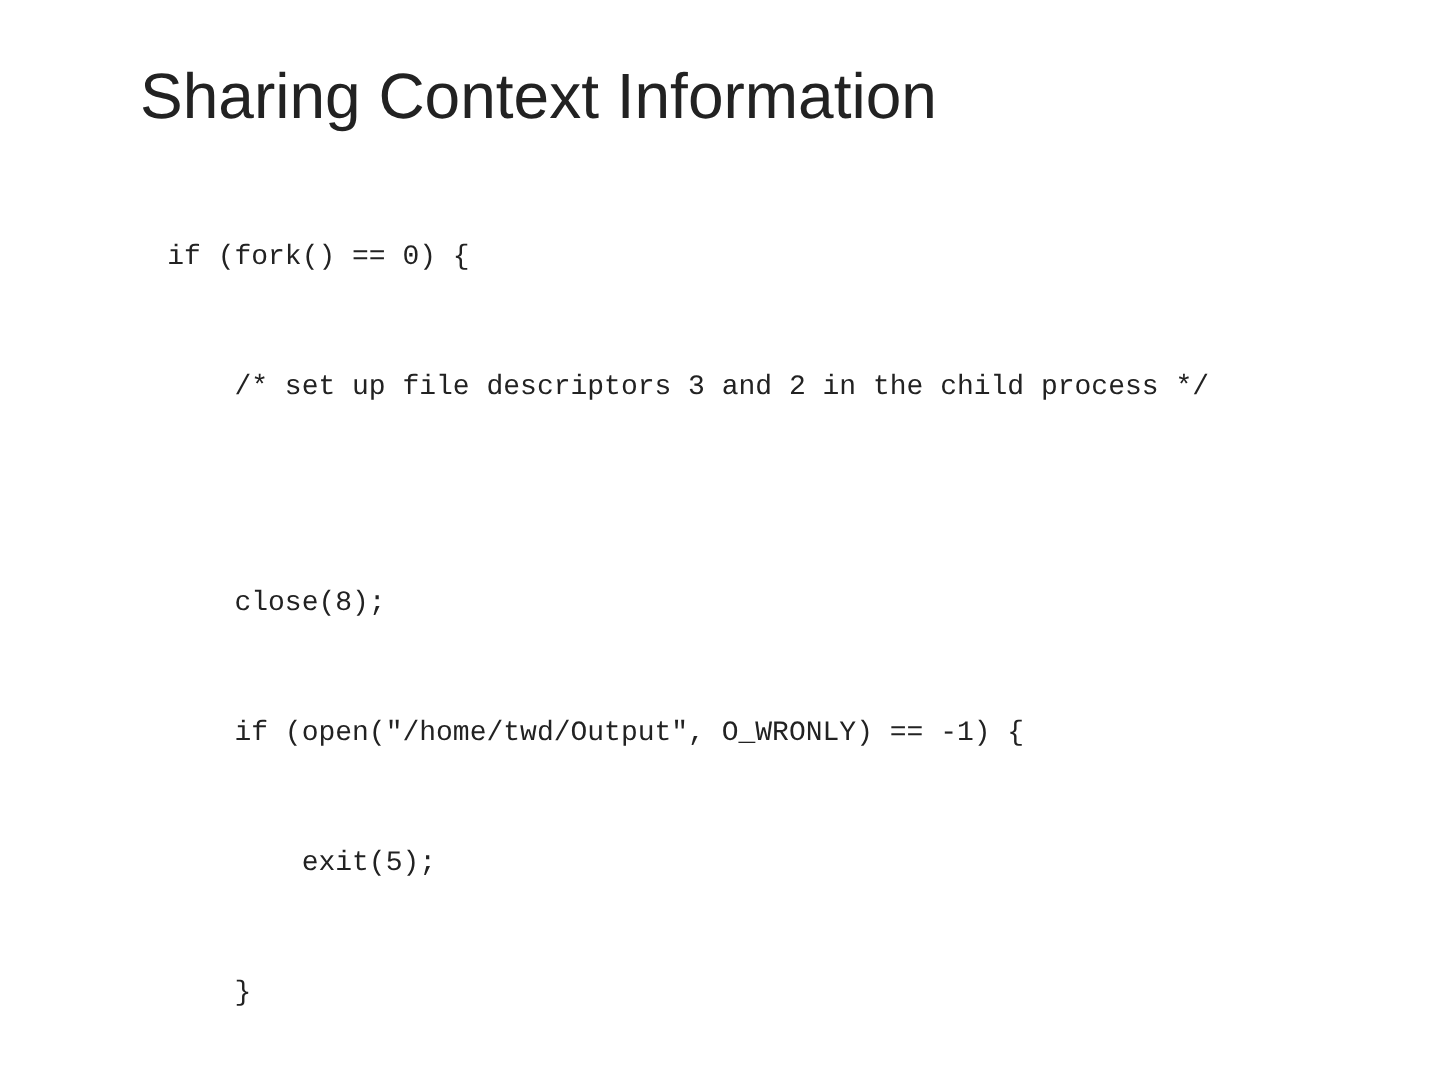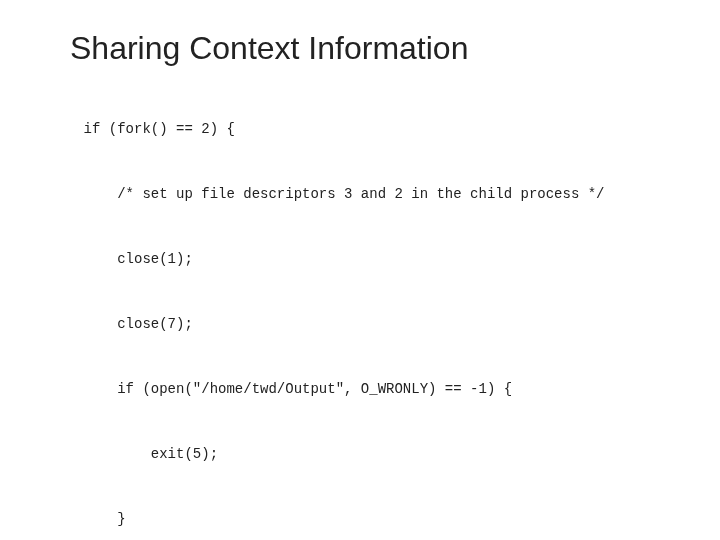--- a/index.html
+++ b/index.html
@@ -40,27 +40,26 @@
       white-space: pre;
     }
   </style>
 </head>
 <body>
 
 <div class="page-container">
   <h1 class="title">Sharing Context Information</h1>
 
   <div class="code-block">
-    <span>if (fork() == 2) {</span>
+    <span>if (fork() == 0) {</span>
     <br>
     <span>    /* set up file descriptors 3 and 2 in the child process */</span>
     <br>
-    <span>    close(1);</span>
     <br>
-    <span>    close(7);</span>
+    <span>    close(8);</span>
     <br>
     <span>    if (open("/home/twd/Output", O_WRONLY) == -1) {</span>
     <br>
     <span>        exit(5);</span>
     <br>
     <span>    }</span>
     <br>
     
     <br>
     

